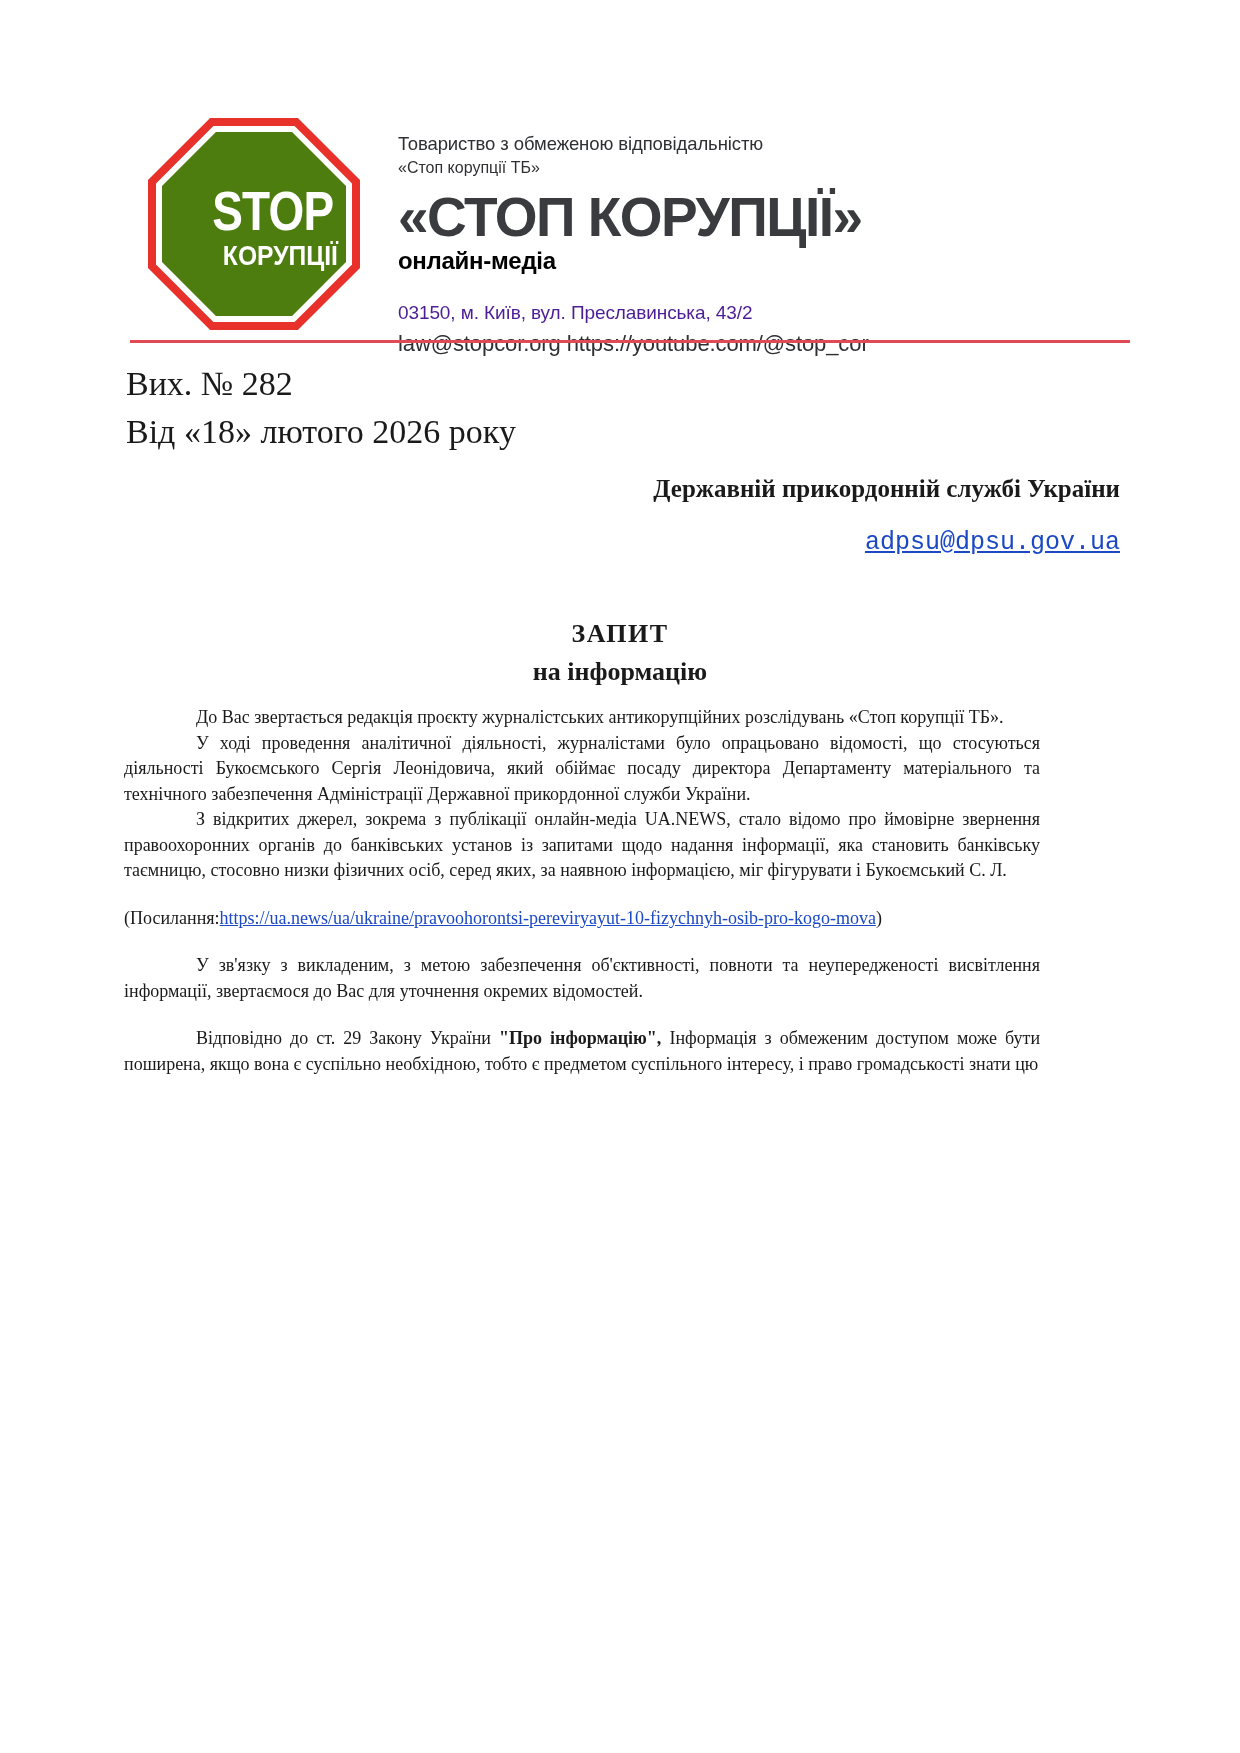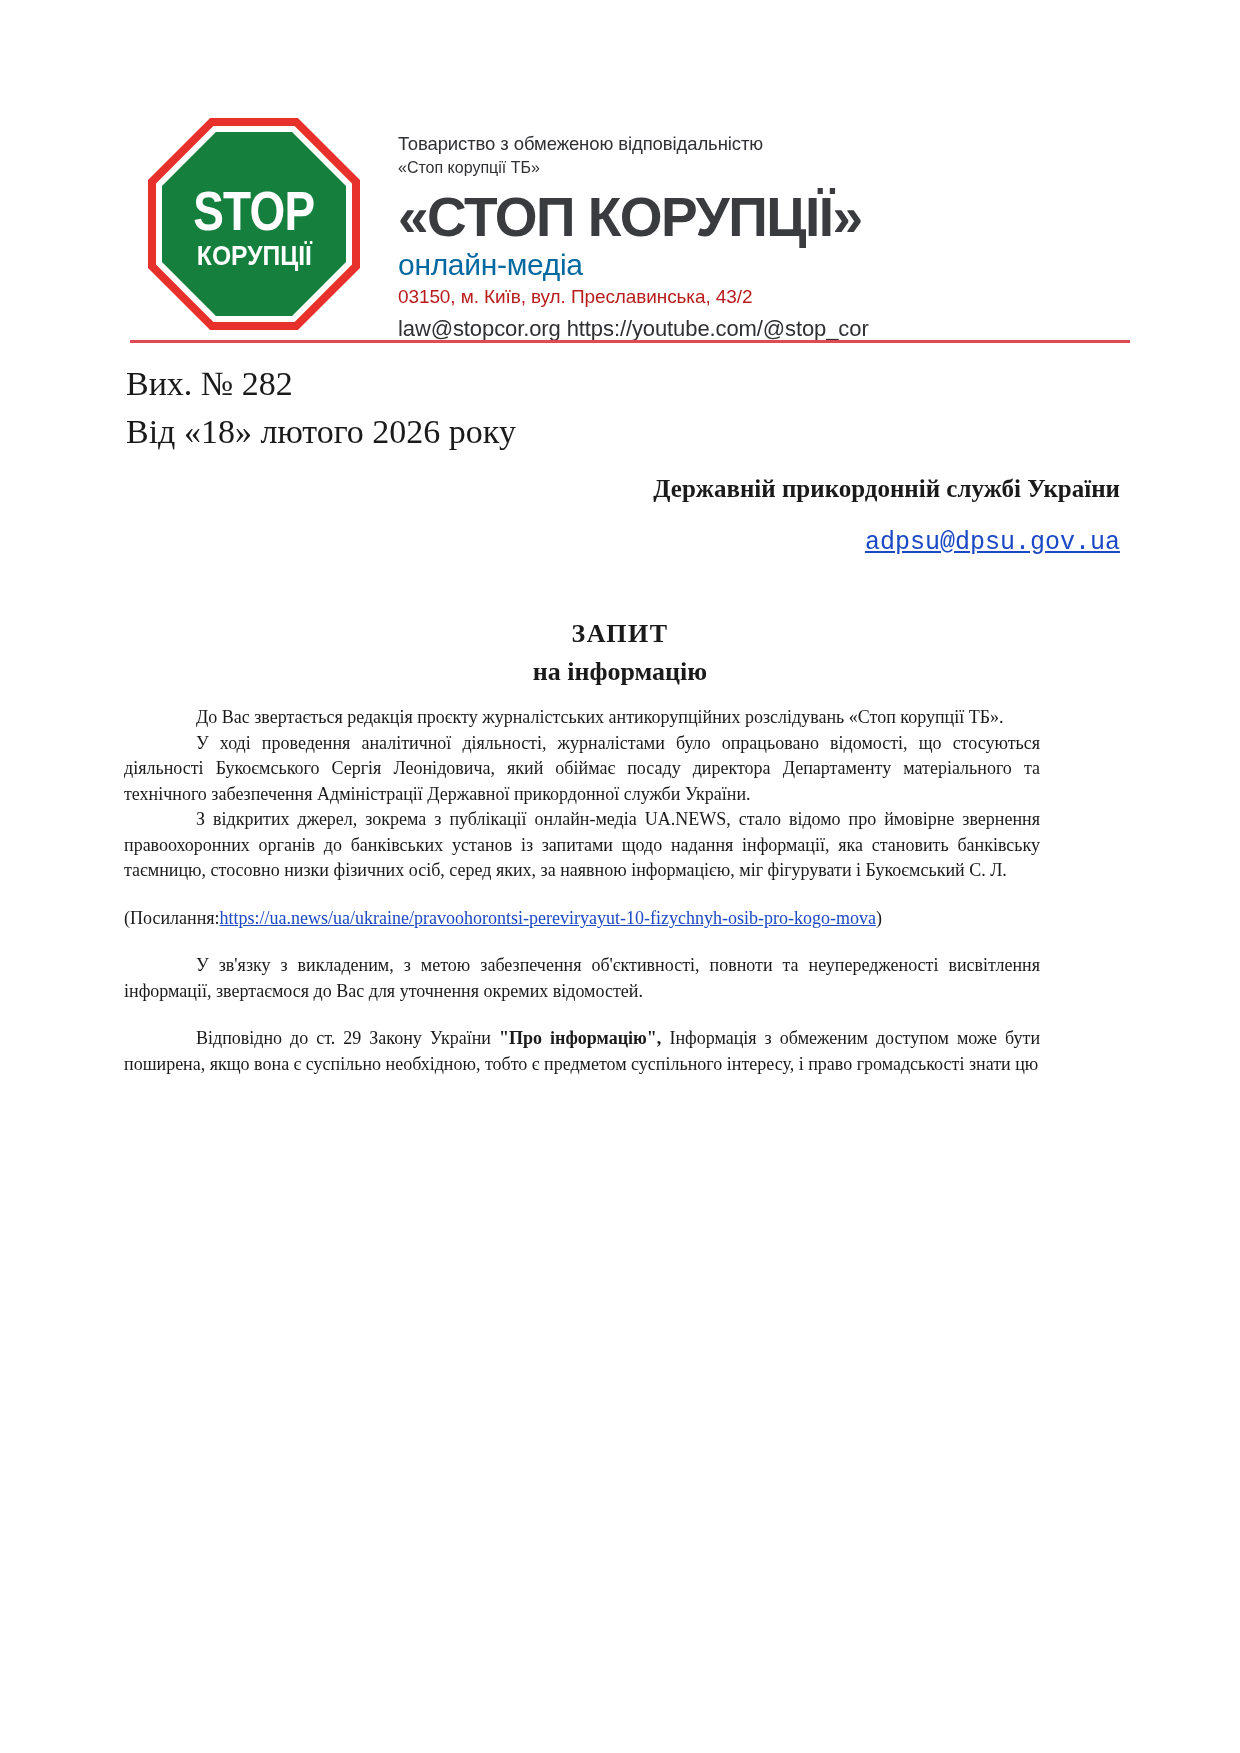--- a/index.html
+++ b/index.html
@@ -51,25 +51,25 @@
     height: 196px;
     background: #ffffff;
     clip-path: polygon(29.3% 0%, 70.7% 0%, 100% 29.3%, 100% 70.7%, 70.7% 100%, 29.3% 100%, 0% 70.7%, 0% 29.3%);
   }
   .octagon-core {
     position: absolute;
     left: 14px;
     top: 14px;
     width: 184px;
     height: 184px;
-    background: #15803d;
+    background: #4d7c0f;
     clip-path: polygon(29.3% 0%, 70.7% 0%, 100% 29.3%, 100% 70.7%, 70.7% 100%, 29.3% 100%, 0% 70.7%, 0% 29.3%);
     display: flex;
     flex-direction: column;
-    align-items: center;
+    align-items: flex-end;
     justify-content: center;
   }
   .logo-stop {
     font-family: "Liberation Sans", sans-serif;
     font-weight: bold;
     font-size: 56px;
     line-height: 0.95;
     letter-spacing: -1px;
     color: #ffffff;
     transform: scaleX(0.82);
@@ -109,32 +109,32 @@
     font-weight: bold;
     font-size: 55px;
     line-height: 1.05;
     letter-spacing: -1.5px;
     color: #3a3b3f;
     margin-top: 10px;
     white-space: nowrap;
   }
   .lh-sub {
     font-family: "Liberation Sans", sans-serif;
-    font-weight: normal;
-    font-size: 30px;
+    font-weight: bold;
+    font-size: 24px;
     line-height: 1.1;
-    color: #0369a1;
+    color: #000000;
     margin-top: 2px;
     letter-spacing: -0.3px;
   }
   .lh-addr {
     font-size: 19px;
     line-height: 1.5;
-    color: #b91c1c;
-    margin-top: 2px;
+    color: #4c1d95;
+    margin-top: 24px;
     letter-spacing: -0.1px;
   }
   .lh-contact {
     font-size: 22px;
     line-height: 1.5;
     color: #2f3033;
     letter-spacing: -0.1px;
   }
 
   .rule {

